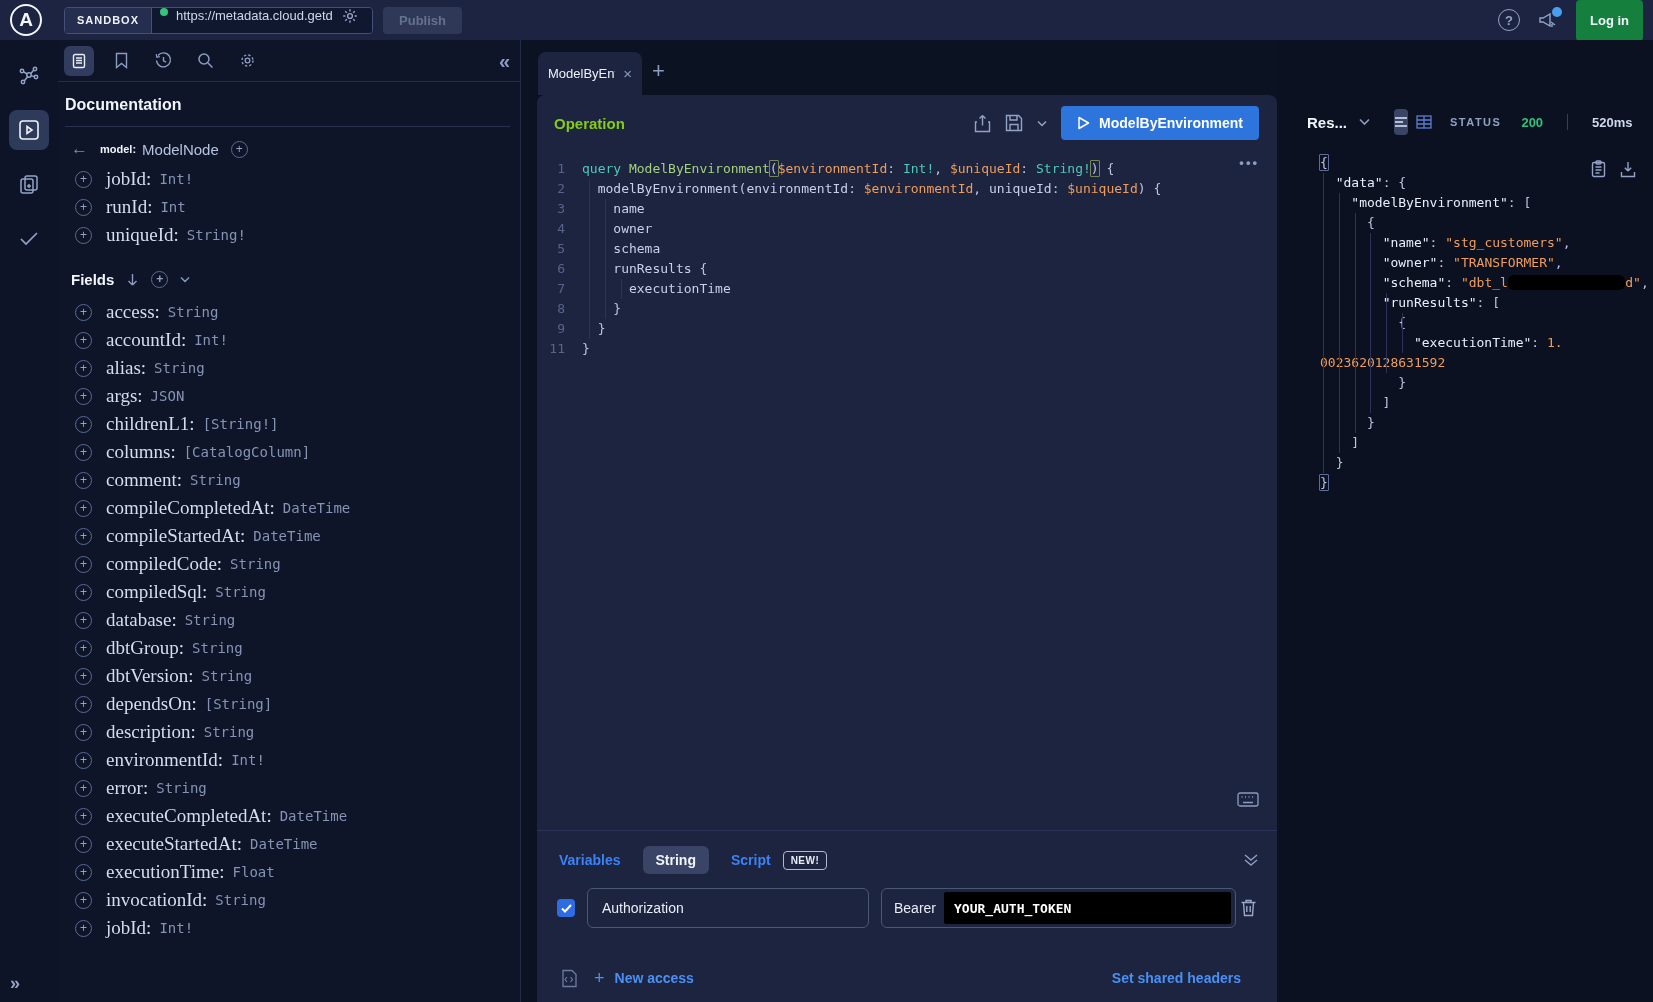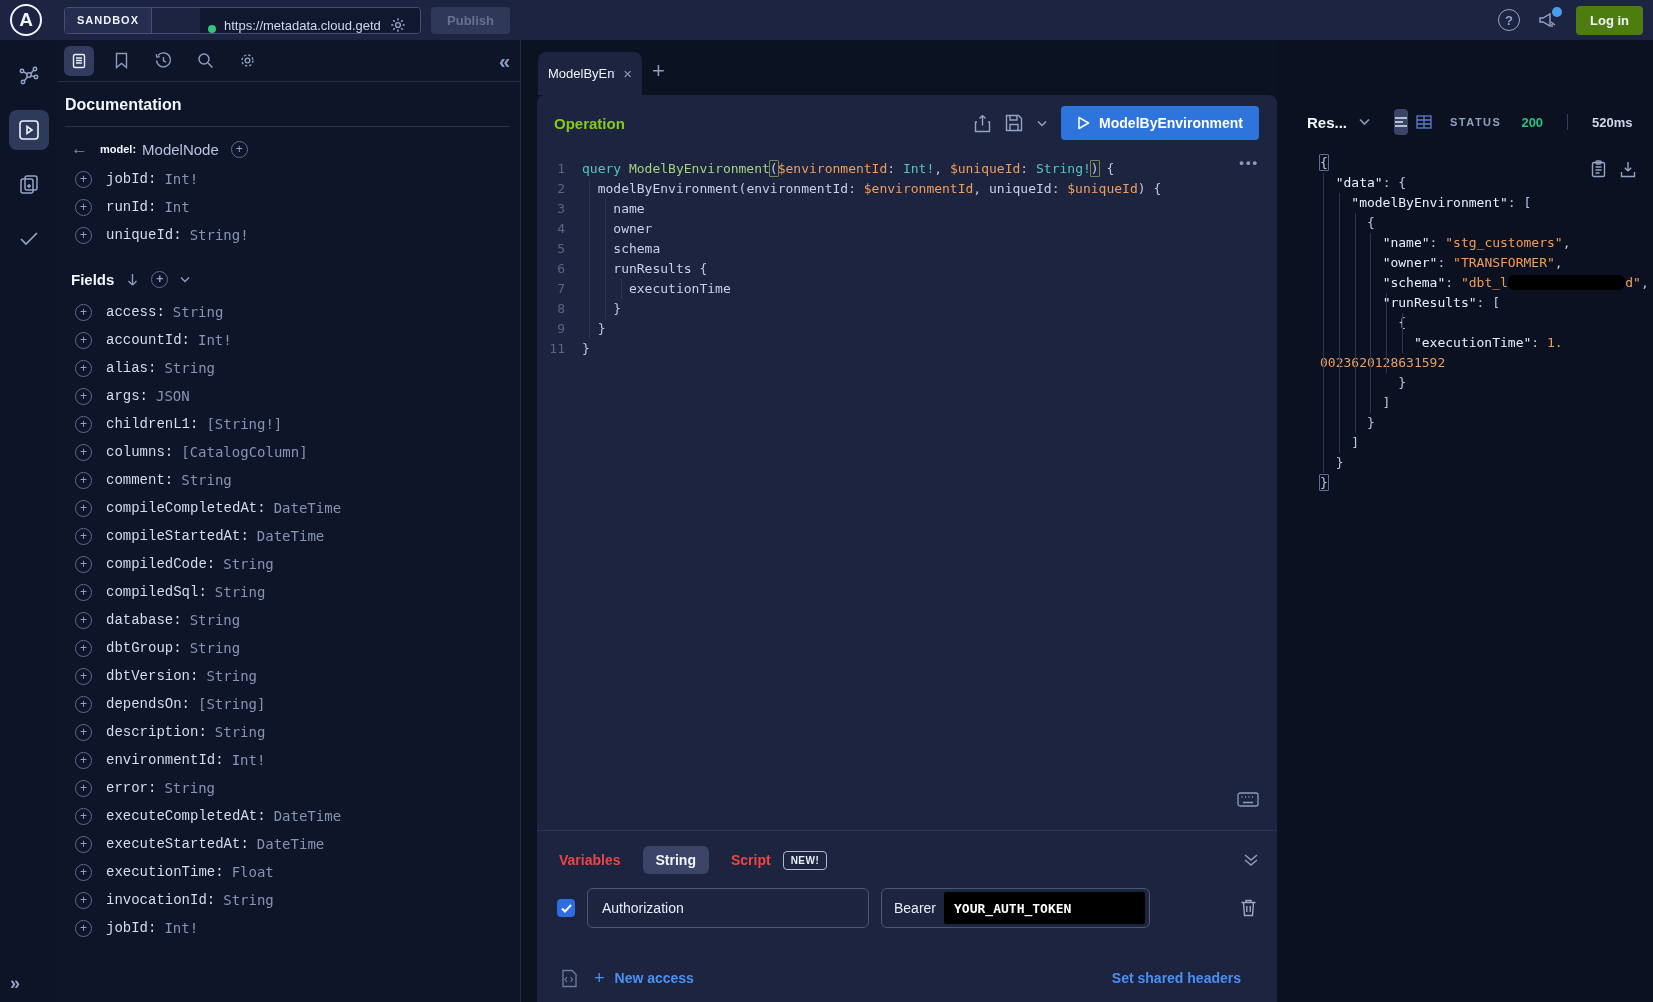--- a/index.html
+++ b/index.html
@@ -13,32 +13,32 @@
 
   
   .topbar { position:absolute; top:0; left:0; right:0; height:40px; background:#1c2442;
             display:flex; align-items:center; padding:0 10px; }
   .logo { width:32px; height:32px; border:2px solid #f2f5fb; border-radius:50%;
           display:flex; align-items:center; justify-content:center;
           color:#f2f5fb; font-weight:bold; font-size:19px; margin-right:22px; }
   .urlgroup { display:flex; align-items:stretch; height:27px; border:1px solid #44507a; border-radius:4px; overflow:hidden; }
   .sandbox-chip { display:flex; align-items:center; padding:0 12px; background:#252e4e;
                   border-right:1px solid #44507a; color:#eef2fa; font-size:11px; font-weight:bold; letter-spacing:1px; }
-  .urlbox { display:flex; align-items:flex-end; gap:8px; background:#101830; padding:0 8px; width:220px;margin-left:48px; }
+  .urlbox { display:flex; align-items:flex-start; gap:8px; background:#101830; padding:0 8px; width:220px; }
   .greendot { width:8px; height:8px; border-radius:50%; background:#35c380; flex:none; }
   .urltext { font-size:13px; color:#cdd7ec; white-space:nowrap; overflow:hidden; width:158px; }
   .publish { margin-left:10px; height:27px; padding:0 16px; background:#2f3957; border:none;
              border-radius:4px; color:#64718f; font-size:13px; font-weight:bold; }
   .topbar-right { margin-left:auto; display:flex; align-items:center; gap:18px; }
   .icon-btn { background:none; border:none; color:#93a3c6; display:flex; align-items:center; justify-content:center; }
   .help-circle { width:22px; height:22px; border:1.5px solid #93a3c6; border-radius:50%;
                  display:flex; align-items:center; justify-content:center; font-size:13px; font-weight:bold; color:#93a3c6; }
   .megaphone-wrap { position:relative; }
   .notif-dot { position:absolute; top:-4px; right:-4px; width:10px; height:10px; border-radius:50%; background:#4a9ef0; }
-  .login { height:29px; padding:0 14px; background:#4d7c0f; border:none; border-radius:4px;
+  .login { height:41px; padding:0 14px; background:#15803d; border:none; border-radius:4px;
            color:#f2f5fb; font-size:13px; font-weight:bold; }
 
   
   .rail { position:absolute; top:40px; left:0; width:58px; bottom:0; background:#0d1428;
           display:flex; flex-direction:column; align-items:center; padding-top:16px; gap:14px; }
   .rail-item { width:40px; height:40px; border-radius:8px; display:flex; align-items:center; justify-content:center; color:#93a3c6; }
   .rail-item.active { background:#2e3a59; color:#eef2fa; }
   .rail-expand { position:absolute; bottom:8px; left:10px; color:#93a3c6; font-size:18px; font-weight:bold; }
 
   
@@ -53,21 +53,21 @@
   .doc-title { font-size:16px; font-weight:bold; color:#f2f5fb; padding-bottom:12px; border-bottom:1px solid #27304e; }
   .type-row { display:flex; align-items:center; gap:12px; margin:12px 0 6px 6px; }
   .back-arrow { color:#7d8db0; font-size:17px; }
   .type-label { font-size:11px; font-weight:bold; color:#f2f5fb; }
   .type-name { font-size:15px; color:#b7c3e0; margin-left:-6px; }
   .plus-circle { width:17px; height:17px; border:1.5px solid #5b6b94; border-radius:50%; color:#93a3c6;
                  font-size:12px; line-height:14px; text-align:center; flex:none; }
   .section-title { font-size:15px; font-weight:bold; color:#f2f5fb; margin:22px 0 10px 6px; display:flex; align-items:center; gap:12px; }
   .section-title .mini-ic { color:#8a9cc0; font-weight:normal; }
   .doc-row { display:flex; align-items:center; gap:14px; height:28px; margin-left:10px; }
-  .doc-row .fname { font-family:Liberation Mono, monospace; font-size:14px; color:#d3dcf0; }
+  .doc-row .fname { font-family:Liberation Serif, serif; font-size:19px; color:#d3dcf0; }
   .doc-row .ftype { font-family:"DejaVu Sans Mono",monospace; font-size:14px; color:#8593b5; margin-left:-6px; }
 
   
   .tab { position:absolute; left:538px; top:52px; width:104px; height:43px; background:#1d2440;
          border-radius:8px 8px 0 0; display:flex; align-items:center; padding:0 10px; gap:8px; }
   .tab-title { font-size:13px; color:#eef2fa; white-space:nowrap; overflow:hidden; }
   .tab-close { color:#8a9cc0; font-size:15px; background:none; border:none; }
   .tab-add { position:absolute; left:652px; top:58px; color:#8a9cc0; font-size:22px; background:none; border:none; }
 
   
@@ -87,26 +87,26 @@
   .c-ty { color:#52c7b8; } .c-p  { color:#bac6e4; } .c-f { color:#c6cfec; } .c-arg { color:#c6cfec; }
   .c-bm { color:#bac6e4; border:1px solid #76865c; margin:0 -1px; border-radius:1px; }
   .guide { position:absolute; width:1px; background:#2b3457; }
   .g1 { left:52px; top:28px; height:160px; }
   .g2 { left:68px; top:48px; height:120px; }
   .g3 { left:84px; top:128px; height:20px; }
   .ellipsis-menu { position:absolute; top:60px; right:18px; color:#8a9cc0; letter-spacing:2px; font-size:13px; font-weight:bold; }
   .kbd-icon { position:absolute; top:697px; right:18px; color:#8a9cc0; }
   .req-divider { position:absolute; top:735px; left:0; right:0; height:1px; background:#2a3358; }
   .req-tabs { position:absolute; top:750px; left:22px; right:18px; height:30px; display:flex; align-items:center; gap:22px; }
-  .req-tab { font-size:14px; font-weight:bold; color:#ef4444; background:none; border:none; }
+  .req-tab { font-size:14px; font-weight:bold; color:#3b82f6; background:none; border:none; }
   .req-tab.active { color:#f2f5fb; background:#3a4466; border-radius:6px; padding:6px 13px; }
   .new-badge { font-size:10px; font-weight:bold; color:#e8edf8; border:1.5px solid #aeb9d6; border-radius:4px;
                padding:3px 7px; letter-spacing:0.5px; margin-left:-10px; }
   .collapse-down { margin-left:auto; color:#8a9cc0; }
-  .hdr-row { position:absolute; top:793px; left:20px; width:593px; height:40px; display:flex; align-items:center; gap:12px; }
+  .hdr-row { position:absolute; top:793px; left:20px; width:679px; height:40px; display:flex; align-items:center; gap:12px; }
   .checkbox { width:18px; height:18px; border-radius:4px; background:#2e6ce2; flex:none;
               display:flex; align-items:center; justify-content:center; color:#fff; }
   .key-input { width:282px; height:40px; background:transparent; border:1px solid #4a5775; border-radius:6px;
                color:#e8edf8; font-size:14px; padding:0 14px; }
   .val-input { flex:1; height:40px; border:1px solid #4a5775; border-radius:6px; display:flex; align-items:center;
                padding:0 4px 0 12px; gap:8px; }
   .bearer { font-size:14px; color:#e8edf8; flex:none; }
   .token { flex:1; align-self:stretch; margin:3px 0; background:#000; border-radius:2px; color:#fff;
            font-size:13px; font-weight:bold; display:flex; align-items:center; padding:0 10px;
            font-family:"DejaVu Sans Mono",monospace; }

